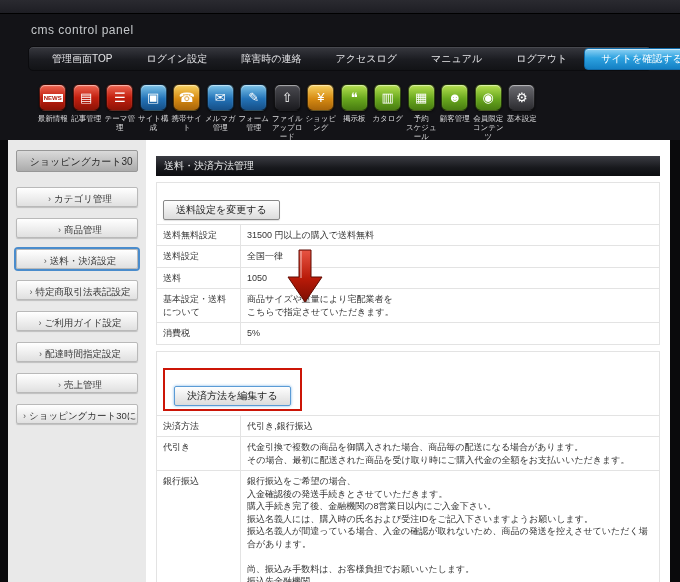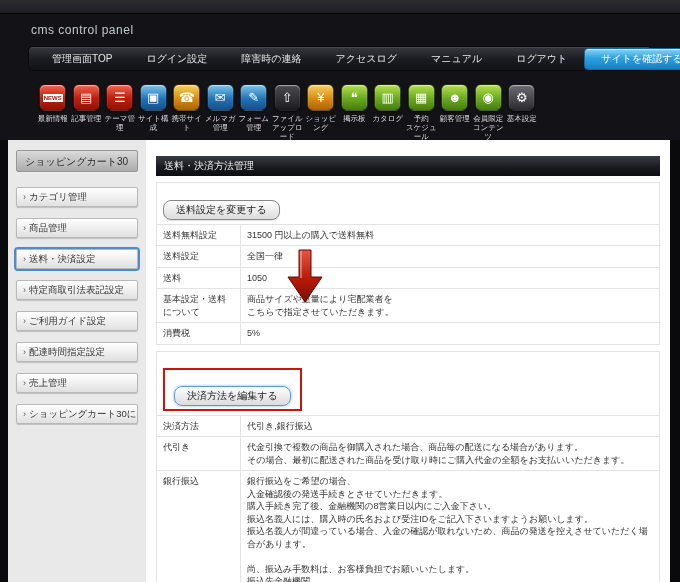--- a/index.html
+++ b/index.html
@@ -35,42 +35,42 @@
   .tile.red    { background:linear-gradient(#f0garbage, #fff); background:linear-gradient(#ef6753,#c32010 50%,#8d1306); }
   .tile.blue   { background:linear-gradient(#7ec5ea,#2373b8 55%,#164f87); }
   .tile.orange { background:linear-gradient(#f8d161,#d78b12 55%,#a8650a); }
   .tile.green  { background:linear-gradient(#b5e050,#69a81e 55%,#487c11); }
   .tile.dark   { background:linear-gradient(#4b4b51,#1b1b1f); }
   .tile.gray   { background:linear-gradient(#6b6b71,#2b2b2f); }
   .tile .news-glyph { font-size:6px; font-weight:bold; letter-spacing:0; background:#fff; color:#b01808; padding:1px 1px; line-height:6px; }
   .icon-label { margin-top:3px; font-size:7.5px; line-height:9px; color:#dcdcde; white-space:pre-line;text-align:center; }
   
   .content-wrap { position:absolute; top:140px; left:8px; right:10px; bottom:0; background:#fff; }
-  .sidebar { position:absolute; left:0; top:0; bottom:0; width:138px; background:#e9e9e9; }
+  .sidebar { position:absolute; left:0; top:0; bottom:0; width:138px; background:#e9e9e9;text-align:center; }
   .sidebar-title { margin:10px 8px 15px; height:22px; line-height:21px;
     background:linear-gradient(#dadada,#ababab); border:1px solid #979797; border-radius:2px;
     color:#2a2a2a; font-size:10px; padding-left:8px; }
-  .sidebar-item { margin:0 8px 11px; height:20px; line-height:17px;
+  .sidebar-item { margin:0 8px 11px; height:20px; line-height:22px;
     background:linear-gradient(#ffffff,#e0e0e0); border:1px solid #b9b9b9; border-radius:2px;
     box-shadow:0 1px 1px rgba(0,0,0,.18); color:#333; font-size:9.5px;
     padding-left:6px; cursor:pointer; white-space:nowrap; overflow:hidden; }
   .sidebar-item .arrow { color:#555; margin-right:3px; font-size:9px; }
   .sidebar-item.selected { box-shadow:0 0 0 2px #4a8ccc; }
   .main { position:absolute; left:138px; top:0; right:0; bottom:0; background:#fff; }
   .main-header { margin:16px 10px 0; height:20px; line-height:20px;
     background:linear-gradient(#3b3c43,#17181c 60%,#0c0d10);
     color:#ecedee; font-size:10px; padding-left:8px; }
   table.data { width:calc(100% - 20px); margin:6px 10px 0; border-collapse:collapse;
     font-size:9px; color:#333; }
   table.data td { border:1px solid #e3e3e3; padding:4px 6px; vertical-align:top;
     line-height:12.5px; white-space:pre-line; }
   td.lbl { width:84px; }
   td.btn-cell { padding:5px 6px 5px 84px; }
   .btn { font-family:inherit; padding:2px 12px; font-size:10px; color:#222;
-    background:linear-gradient(#fefefe,#dcdcdc); border:1px solid #888; border-radius:8px;
+    background:linear-gradient(#fefefe,#dcdcdc); border:1px solid #888; border-radius:2px;
     box-shadow:0 1px 1px rgba(0,0,0,.12); cursor:pointer; }
   .btn.focused { border:1px solid #5b9bd5; box-shadow:0 0 3px #7ab4e8; }
   .red-box { display:inline-block; border:2px solid #cc1507; padding:3px 9px; }
   .red-arrow { position:absolute; left:141px; top:108px; width:36px; height:56px;
     z-index:10; pointer-events:none; }
 </style>
 </head>
 <body>
 
 <div class="top-section">

